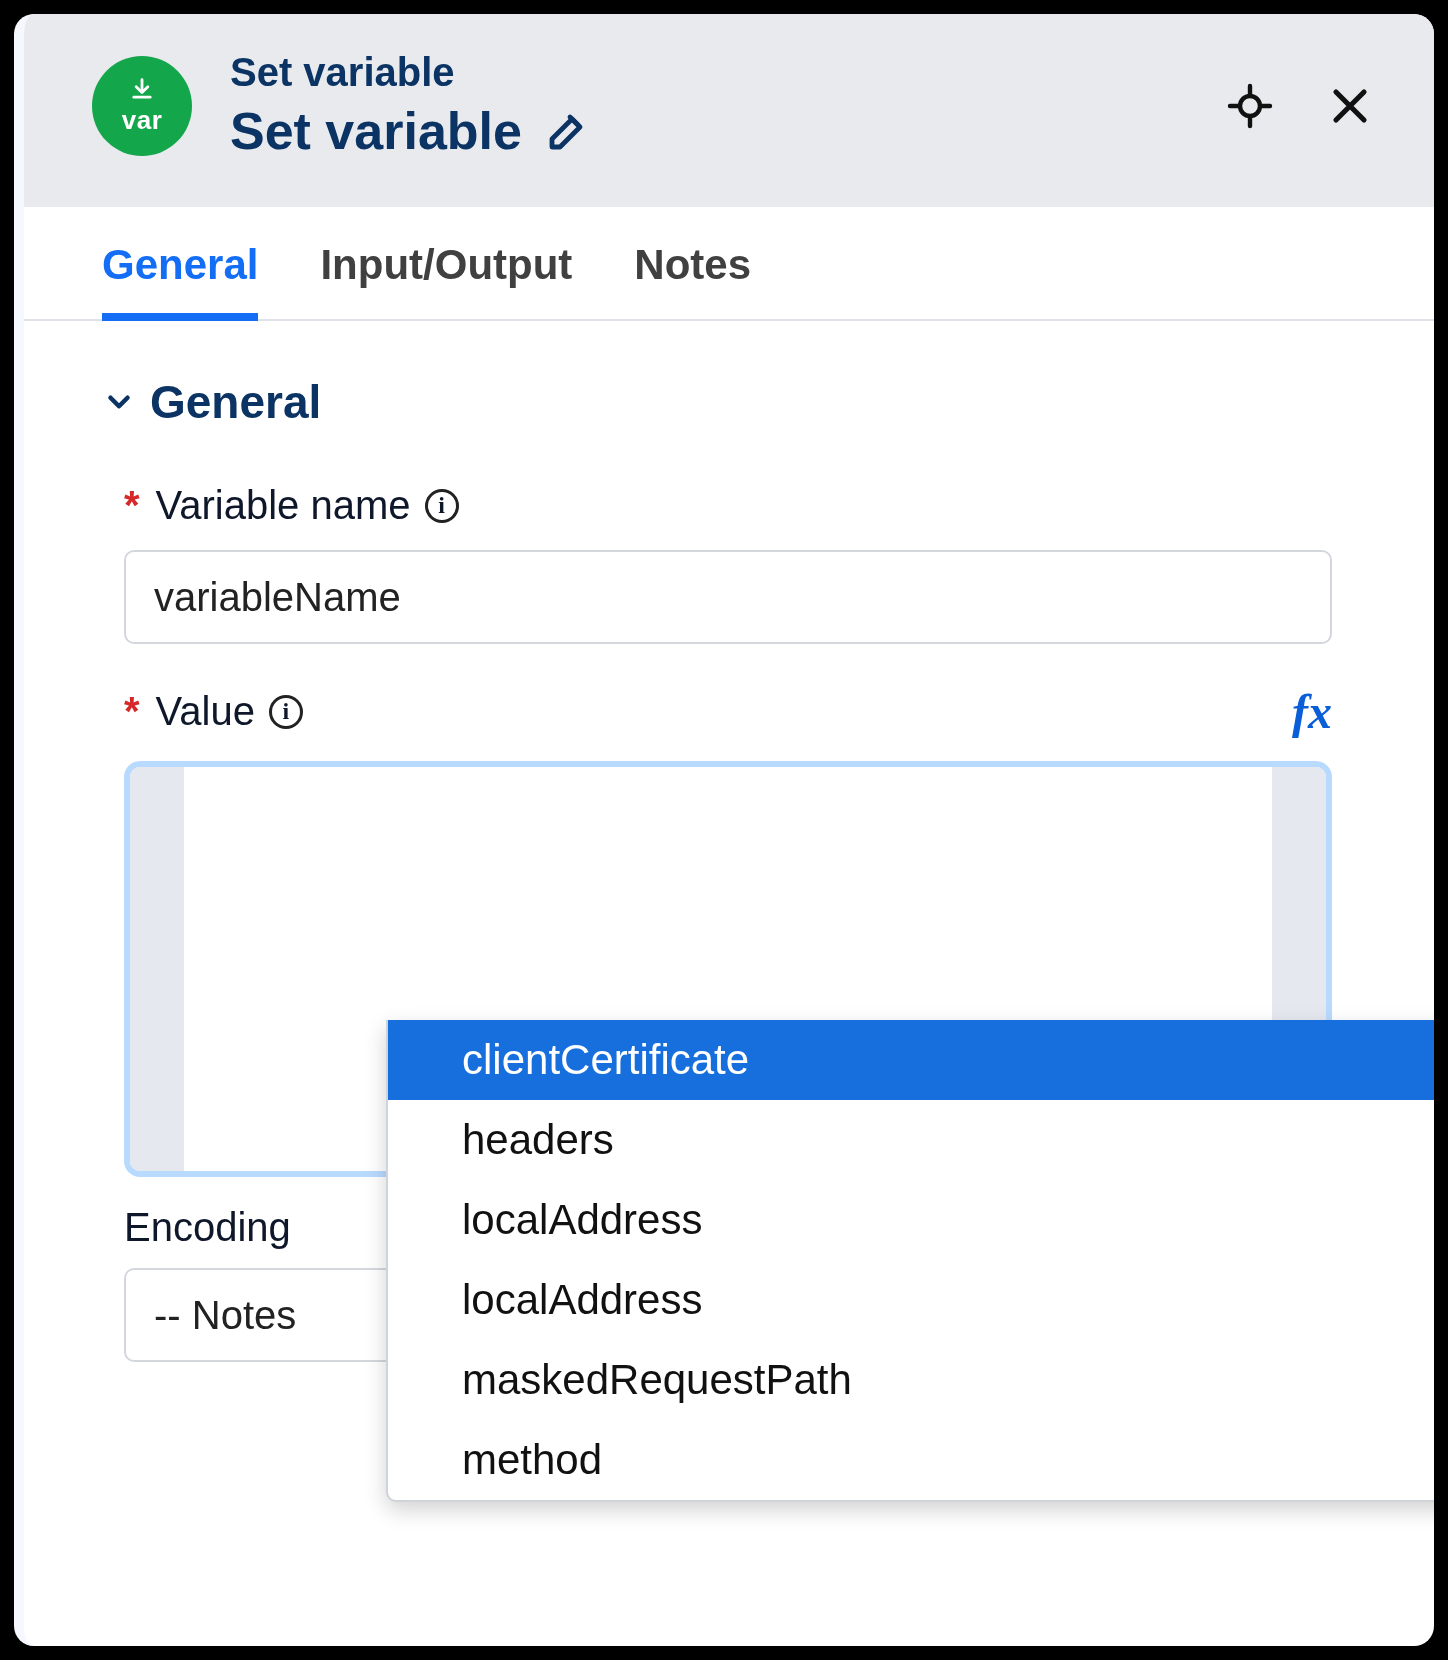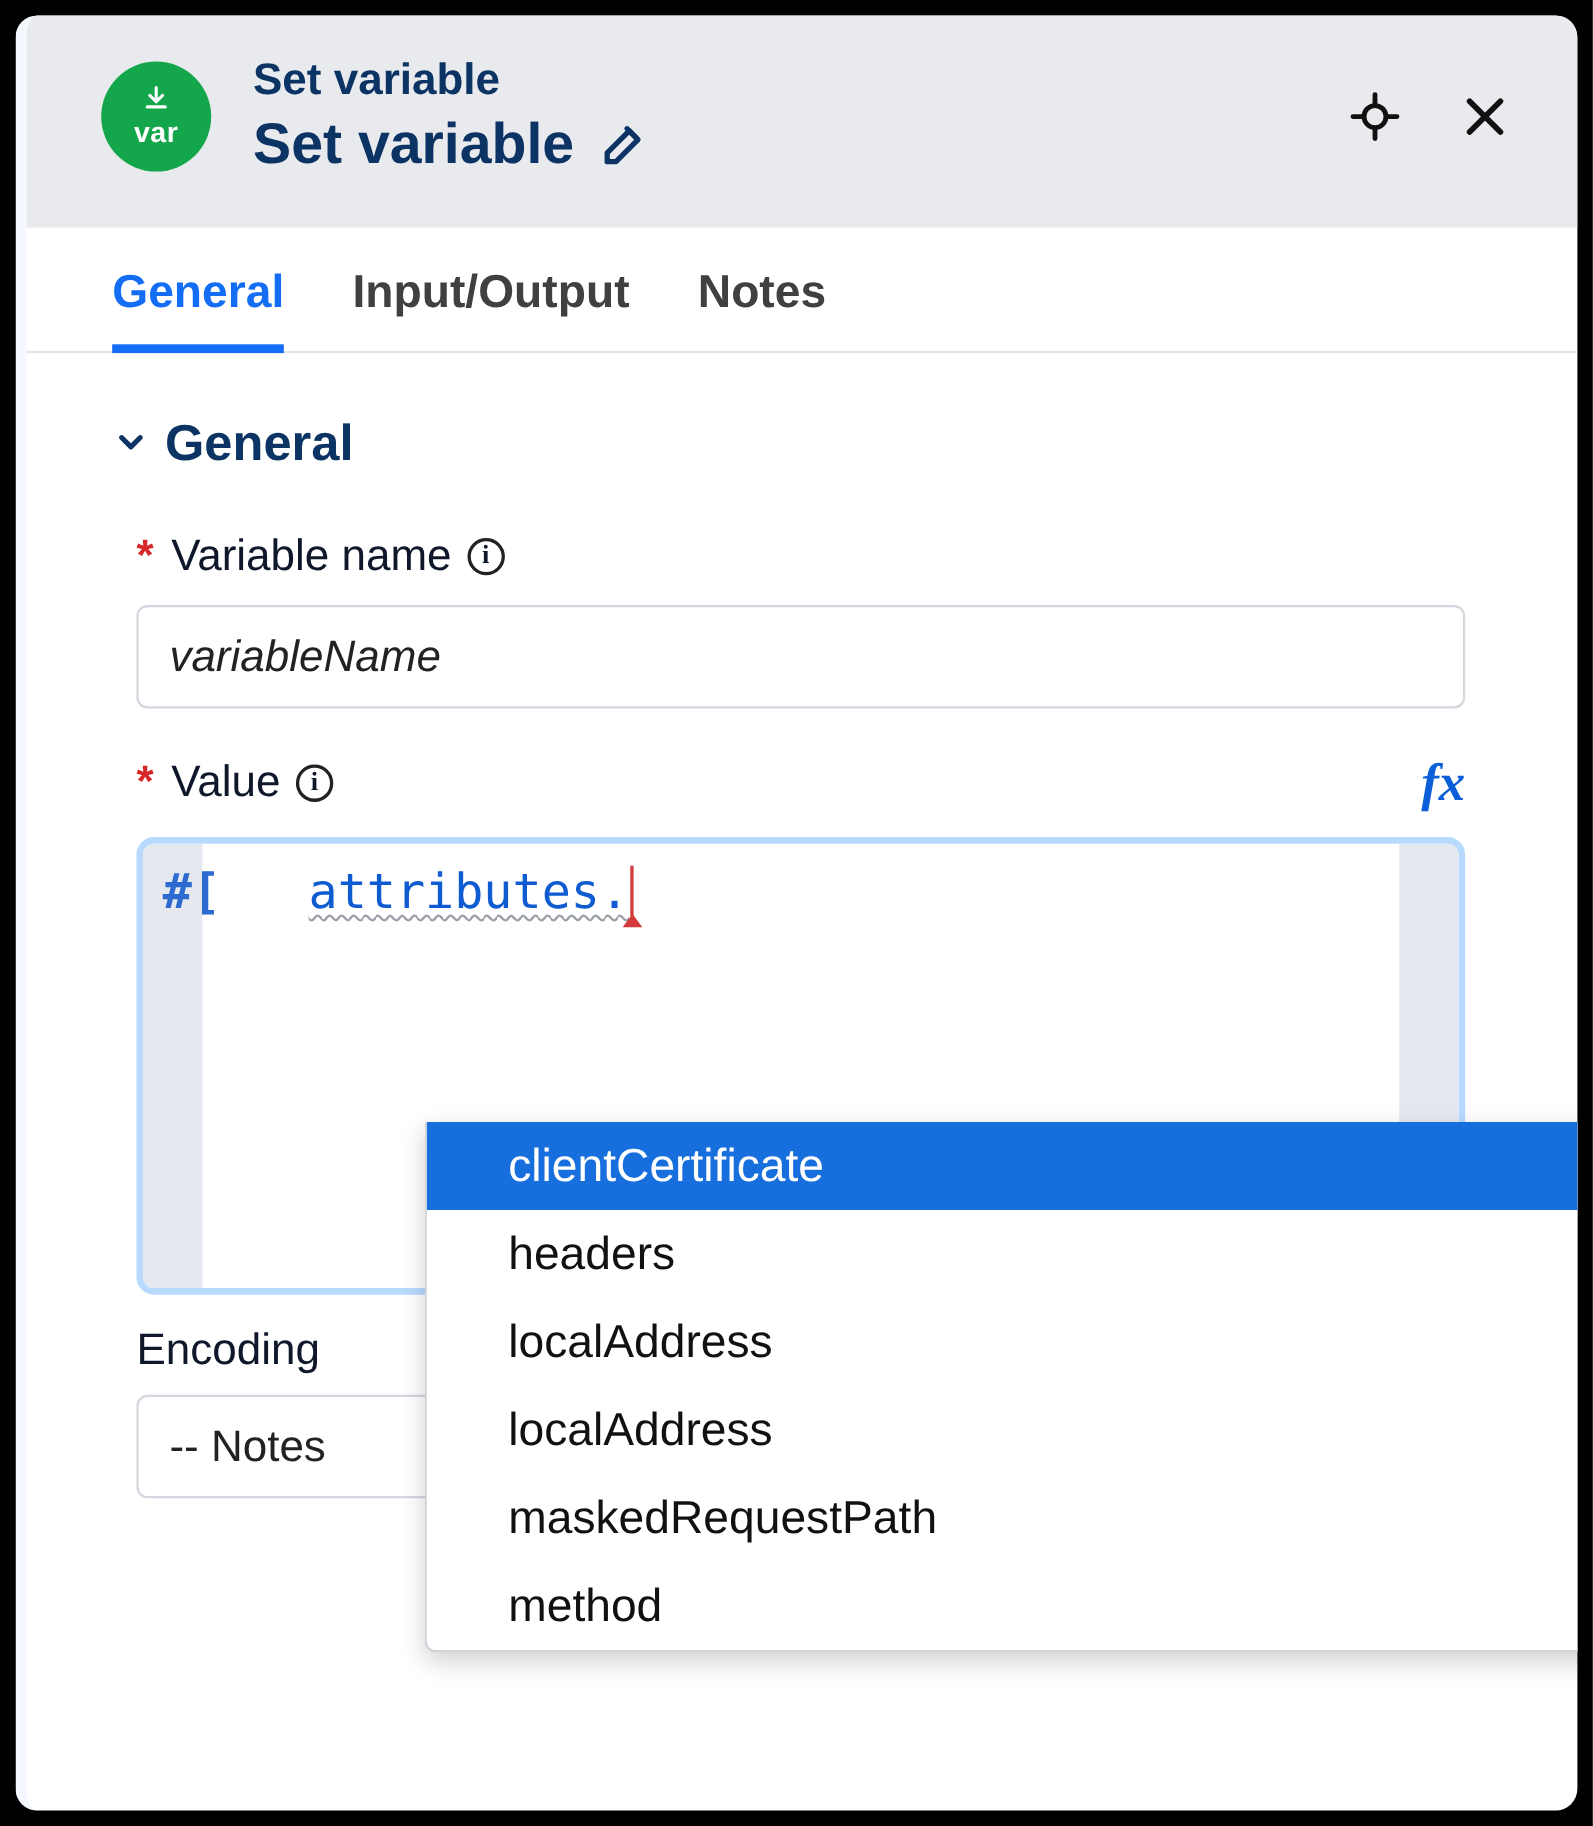--- a/index.html
+++ b/index.html
@@ -124,21 +124,20 @@
   }
 
   .text-input {
     width: 100%; height: 94px;
     border: 2px solid var(--border);
     border-radius: 10px;
     font-size: 40px;
     padding: 0 28px;
     color: #222;
     background: #fff;
-    font-style: italic;
   }
 
   .expr-wrap {
     border: 6px solid #b9daff;
     border-radius: 16px;
     background: #fff;
     height: 416px;
     position: relative;
     overflow: hidden;
   }
@@ -281,25 +280,20 @@
           <span class="req">*</span>
           <span>Value</span>
           <span class="info-icon">i</span>
         </div>
         <span class="fx">fx</span>
       </div>
       <div style="height:22px;"></div>
       <div class="expr-wrap">
         <div class="gutter-l"></div>
         <div class="gutter-r"></div>
-        <div class="expr-line">
-          <span class="tok-punct">#[</span>
-          <span>&nbsp;</span>
-          <span class="tok-ident">attributes.</span><span class="caret"></span>
-        </div>
       </div>
 
       <div class="encoding-row">
         <span class="encoding-label">Encoding</span>
         <div class="select-ish">
           <span>-- Notes</span>
         </div>
       </div>
     </div>
 

